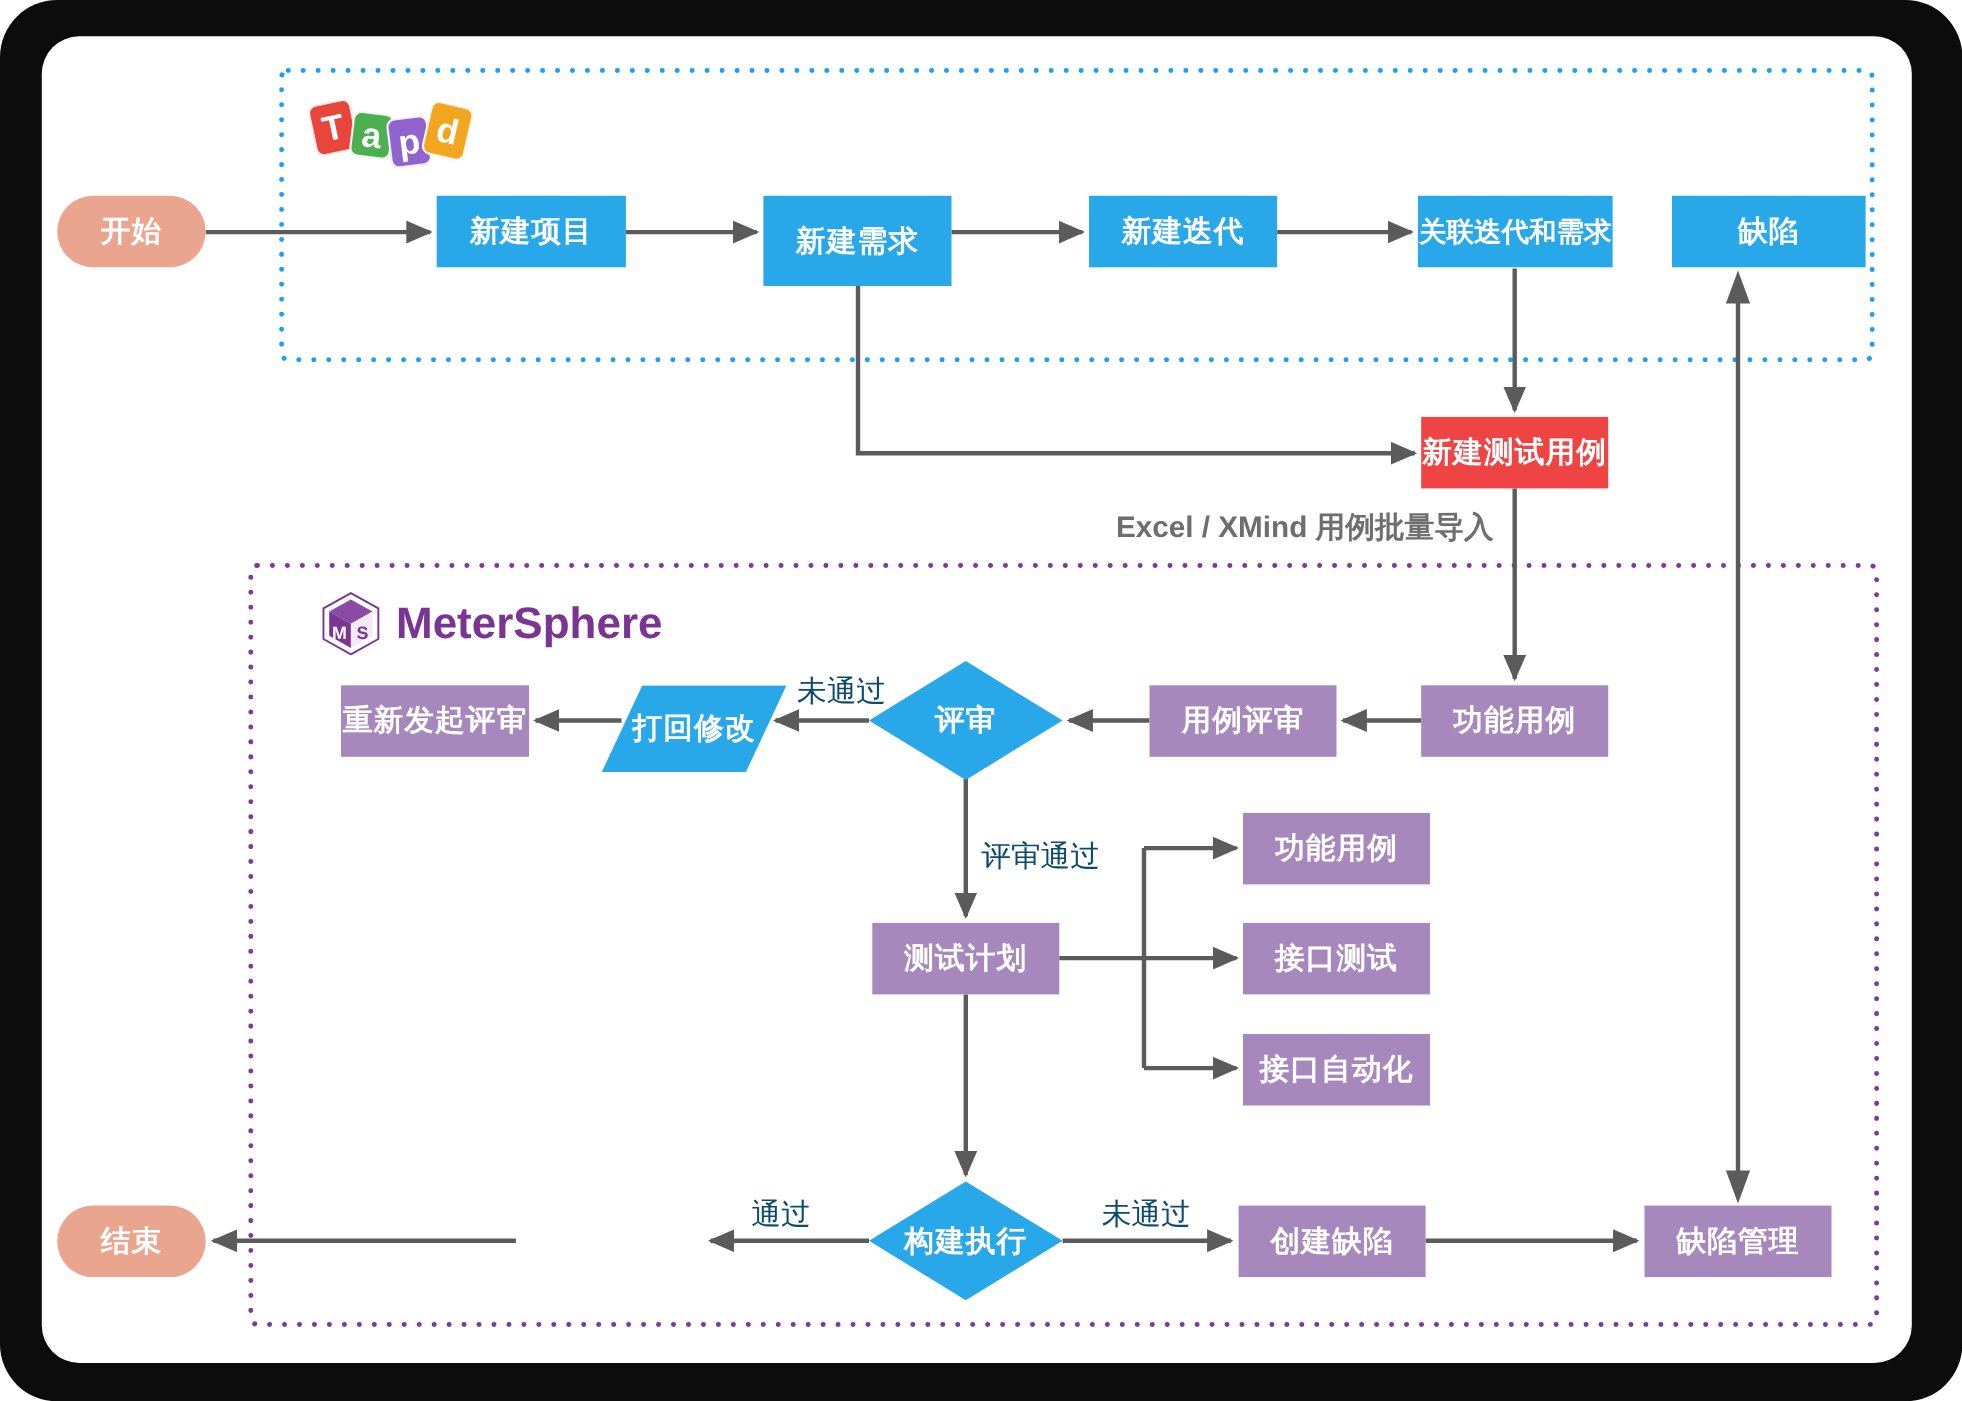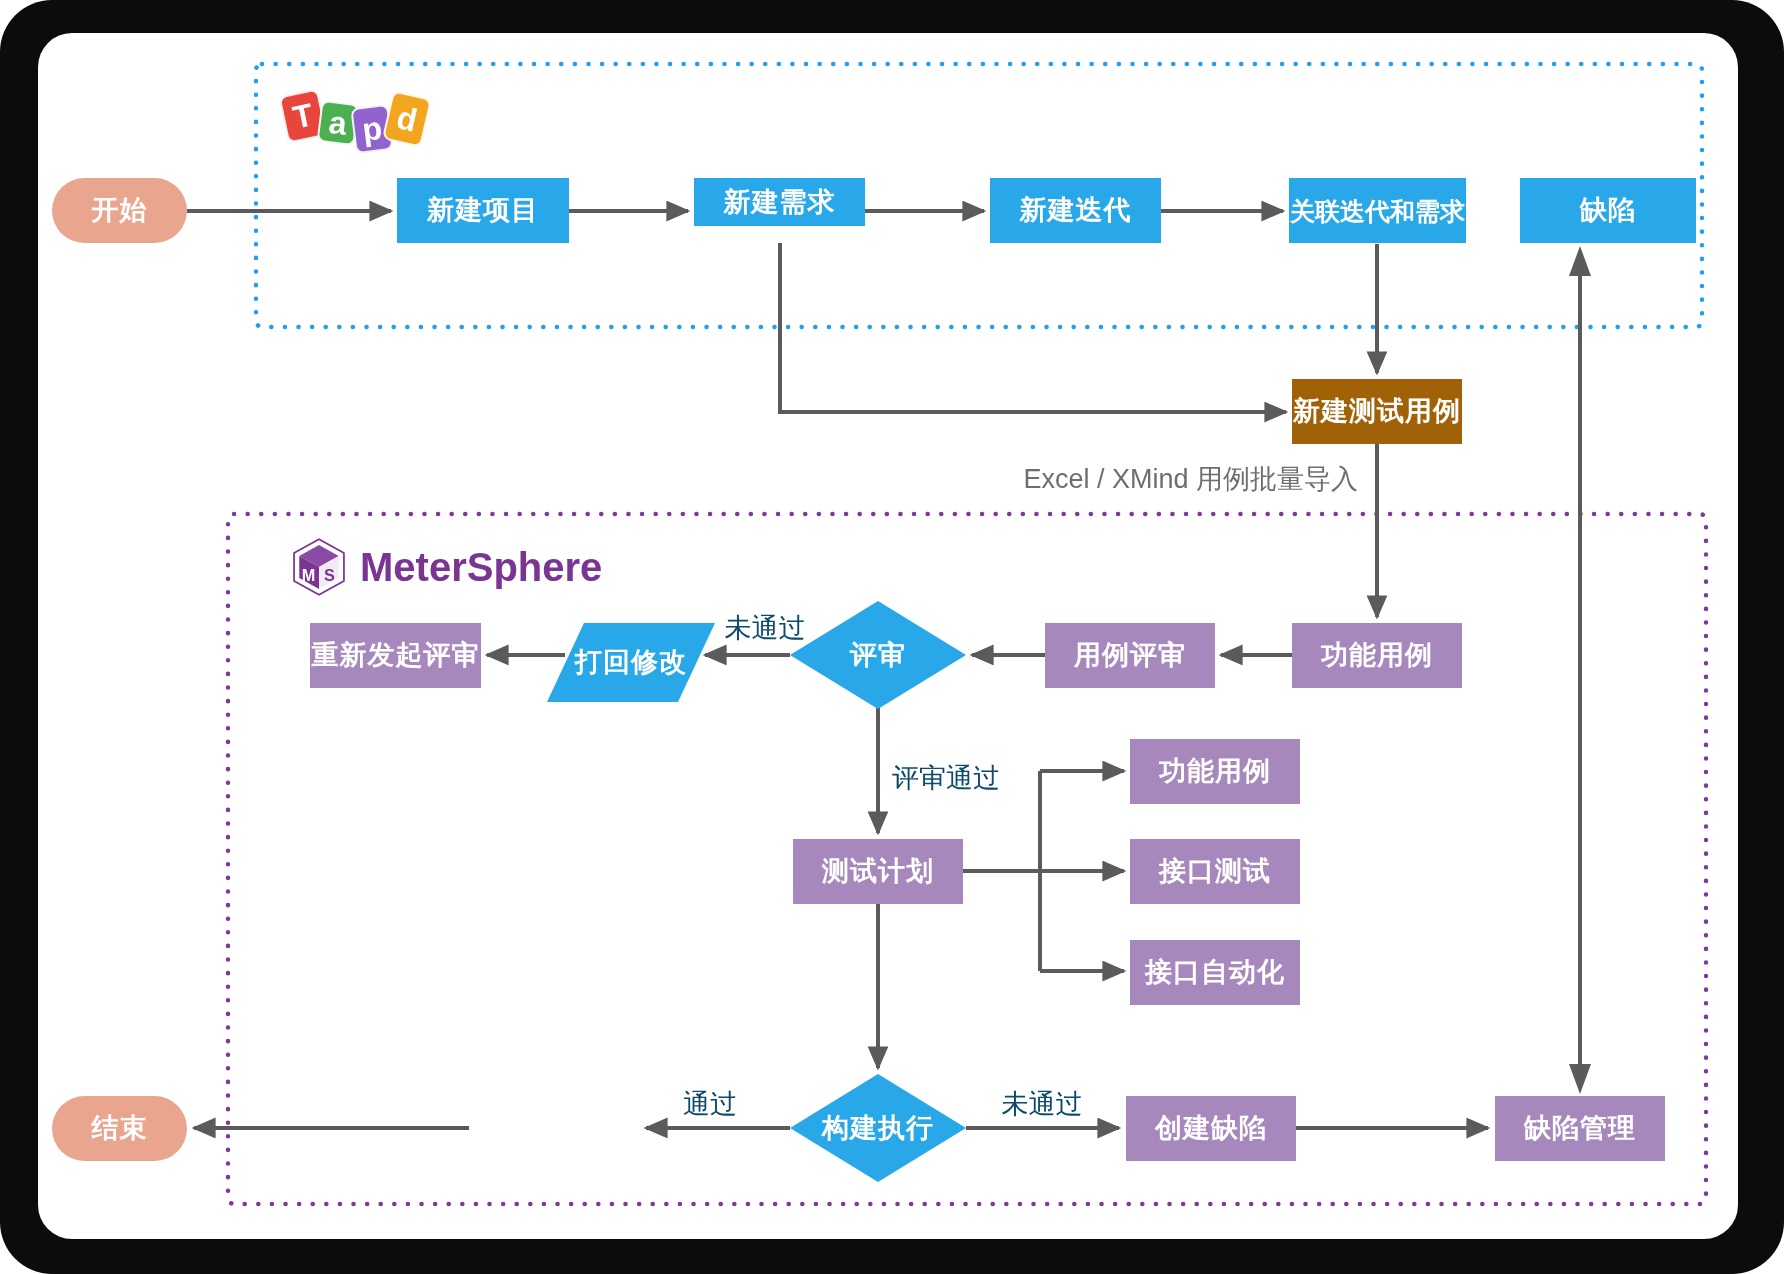--- a/index.html
+++ b/index.html
@@ -8,28 +8,28 @@
   .frame  { position:absolute; inset:0; background:#0c0c0c; border-radius:52px; }
   .canvas { position:absolute; left:38px; top:33px; width:1700px; height:1206px;
             background:#ffffff; border-radius:34px; }
   .wires  { position:absolute; left:0; top:0; width:1784px; height:1274px; }
 
   .node { position:absolute; display:flex; align-items:center; justify-content:center;
           color:#ffffff; font-weight:600; font-size:27px; text-align:center;
           line-height:1.2; letter-spacing:1px; }
   .blue   { background:#28A8E8; }
   .purple { background:#A788BD; }
-  .gray   { background:#a16207; }
+  .gray   { background:#ef4444; }
   .pill   { background:#EAA58F; border-radius:33px; }
   .diamond { clip-path:polygon(50% 0,100% 50%,50% 100%,0 50%); }
   .para    { clip-path:polygon(22% 0,100% 0,78% 100%,0 100%); }
   .small-text { font-size:25px; letter-spacing:0; }
 
   .edge-label { position:absolute; color:#0c4a6e; font-size:27px; font-weight:400; }
-  .import-label { position:absolute; color:#6E6E6E; font-size:27px; text-align:right; }
+  .import-label { position:absolute; color:#6E6E6E; font-size:27px; text-align:right;font-weight:bold; }
 
   
   .tapd-logo { position:absolute; left:283px; top:86px; width:150px; height:80px; }
   .tapd-tile { position:absolute; display:flex; align-items:center; justify-content:center;
                color:#fff; font-weight:700; font-size:32px; border-radius:8px;
                border:2px solid rgba(255,255,255,.9); box-sizing:border-box; }
   .tile-t { left:0px;   top:6px;  width:40px; height:48px; transform:rotate(-12deg); }
   .tile-a { left:36px;  top:16px; width:38px; height:42px; transform:rotate(7deg); }
   .tile-p { left:70px;  top:20px; width:38px; height:46px; transform:rotate(-7deg); }
   .tile-d { left:104px; top:8px;  width:40px; height:50px; transform:rotate(13deg); }
@@ -99,21 +99,21 @@
       <polygon points="16,31 50,50 50,88 16,69" fill="#7A3593"></polygon>
       <polygon points="84,31 50,50 50,88 84,69" fill="#F3EAF6"></polygon>
       <text x="32" y="74" text-anchor="middle" font-size="28" font-weight="bold" fill="#ffffff">M</text>
       <text x="68" y="74" text-anchor="middle" font-size="28" font-weight="bold" fill="#7A3593">S</text>
     </svg>
     <span class="ms-text">MeterSphere</span>
   </div>
 
   <div class="node pill" style="left:52px;top:178px;width:135px;height:65px;">开始</div>
   <div class="node blue" style="left:397px;top:178px;width:172px;height:65px;">新建项目</div>
-  <div class="node blue" style="left:694px;top:178px;width:171px;height:48px;">新建需求</div>
+  <div class="node blue" style="left:694px;top:178px;width:171px;height:82px;">新建需求</div>
   <div class="node blue" style="left:990px;top:178px;width:171px;height:65px;">新建迭代</div>
   <div class="node blue small-text" style="left:1289px;top:178px;width:177px;height:65px;">关联迭代和需求</div>
   <div class="node blue" style="left:1520px;top:178px;width:176px;height:65px;text-align:right;">缺陷</div>
 
   <div class="node gray" style="left:1292px;top:379px;width:170px;height:65px;">新建测试用例</div>
   <div class="import-label" style="left:1000px;top:461px;width:358px;">Excel / XMind 用例批量导入</div>
 
   <div class="node purple" style="left:310px;top:623px;width:171px;height:65px;">重新发起评审</div>
   <div class="node blue para" style="left:547px;top:623px;width:168px;height:79px;">打回修改</div>
   <div class="node blue diamond" style="left:790px;top:601px;width:176px;height:108px;">评审</div>

